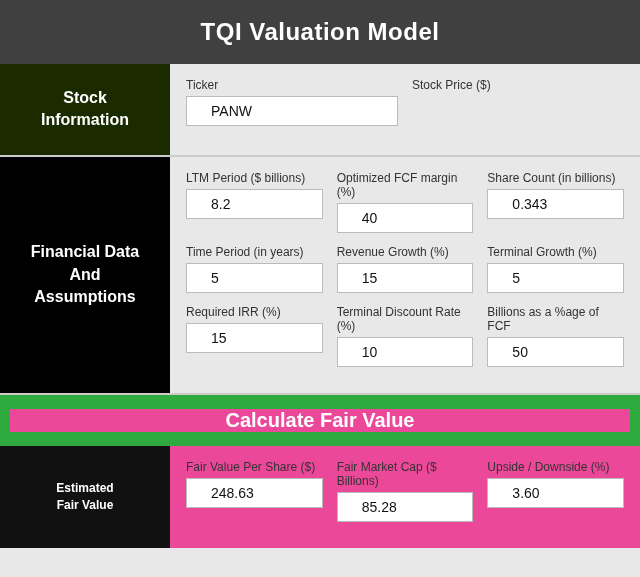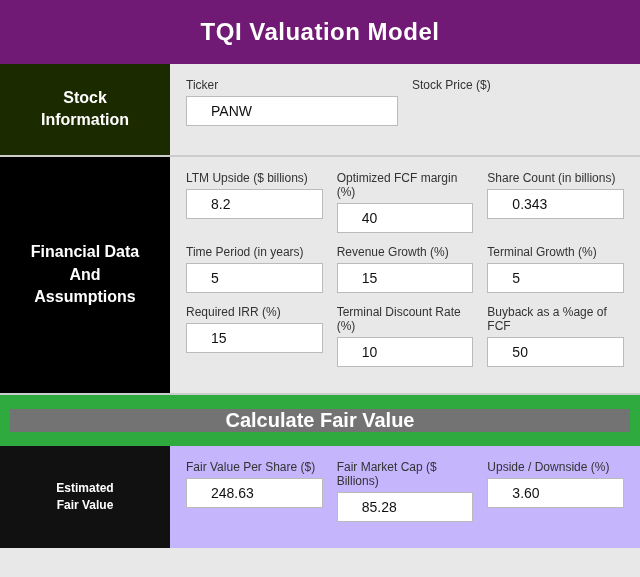--- a/index.html
+++ b/index.html
@@ -5,21 +5,21 @@
     * { box-sizing: border-box; margin: 0; padding: 0; }
     body {
       font-family: Arial, sans-serif;
       background: #e8e8e8;
       width: 640px;
       min-height: 577px;
     }
 
     
     .header {
-      background: #701a75;
+      background: #404040;
       color: #fff;
       text-align: center;
       padding: 18px 10px;
     }
     .header h1 {
       font-size: 24px;
       font-weight: bold;
       letter-spacing: 0.5px;
     }
 
@@ -83,21 +83,21 @@
     
     .calculate-btn-row {
       background: #2eaa3f;
       display: flex;
       align-items: center;
       justify-content: center;
       padding: 14px 10px;
     }
 
     .calculate-btn {
-      background: #737373;
+      background: #ec4899;
       color: #fff;
       font-size: 20px;
       font-weight: bold;
       border: none;
       cursor: pointer;
       padding: 0;
       width: 100%;
       text-align: center;
     }
 
@@ -119,21 +119,21 @@
       justify-content: center;
       padding: 15px 10px;
       min-width: 170px;
       max-width: 170px;
       line-height: 1.4;
     }
 
     .efv-content {
       flex: 1;
       padding: 14px 16px;
-      background: #c4b5fd;
+      background: #ec4899;
     }
 
     
     .stock-label {
       background: #1c2a00;
     }
 
     
     .financial-label {
       background: #000000;
@@ -167,21 +167,21 @@
 <div class="section-row">
   <div class="section-label financial-label">
     <span style="white-space: pre-line;">Financial Data
 And
 Assumptions</span>
   </div>
   <div class="section-content">
 
     <div class="fields-row">
       <div class="field-group">
-        <label class="field-label">LTM Upside ($ billions)</label>
+        <label class="field-label">LTM Period ($ billions)</label>
         <input class="field-input" type="text" value="8.2" style="">
       </div>
       <div class="field-group">
         <label class="field-label">Optimized FCF margin (%)</label>
         <input class="field-input" type="text" value="40" style="">
       </div>
       <div class="field-group">
         <label class="field-label">Share Count (in billions)</label>
         <input class="field-input" type="text" value="0.343" style="">
       </div>
@@ -205,21 +205,21 @@
     <div class="fields-row">
       <div class="field-group">
         <label class="field-label">Required IRR (%)</label>
         <input class="field-input" type="text" value="15" style="">
       </div>
       <div class="field-group">
         <label class="field-label">Terminal Discount Rate (%)</label>
         <input class="field-input" type="text" value="10" style="">
       </div>
       <div class="field-group">
-        <label class="field-label">Buyback as a %age of FCF</label>
+        <label class="field-label">Billions as a %age of FCF</label>
         <input class="field-input" type="text" value="50" style="">
       </div>
     </div>
   </div>
 </div>
 
 <div class="calculate-btn-row">
   <button class="calculate-btn">Calculate Fair Value</button>
 </div>
 

